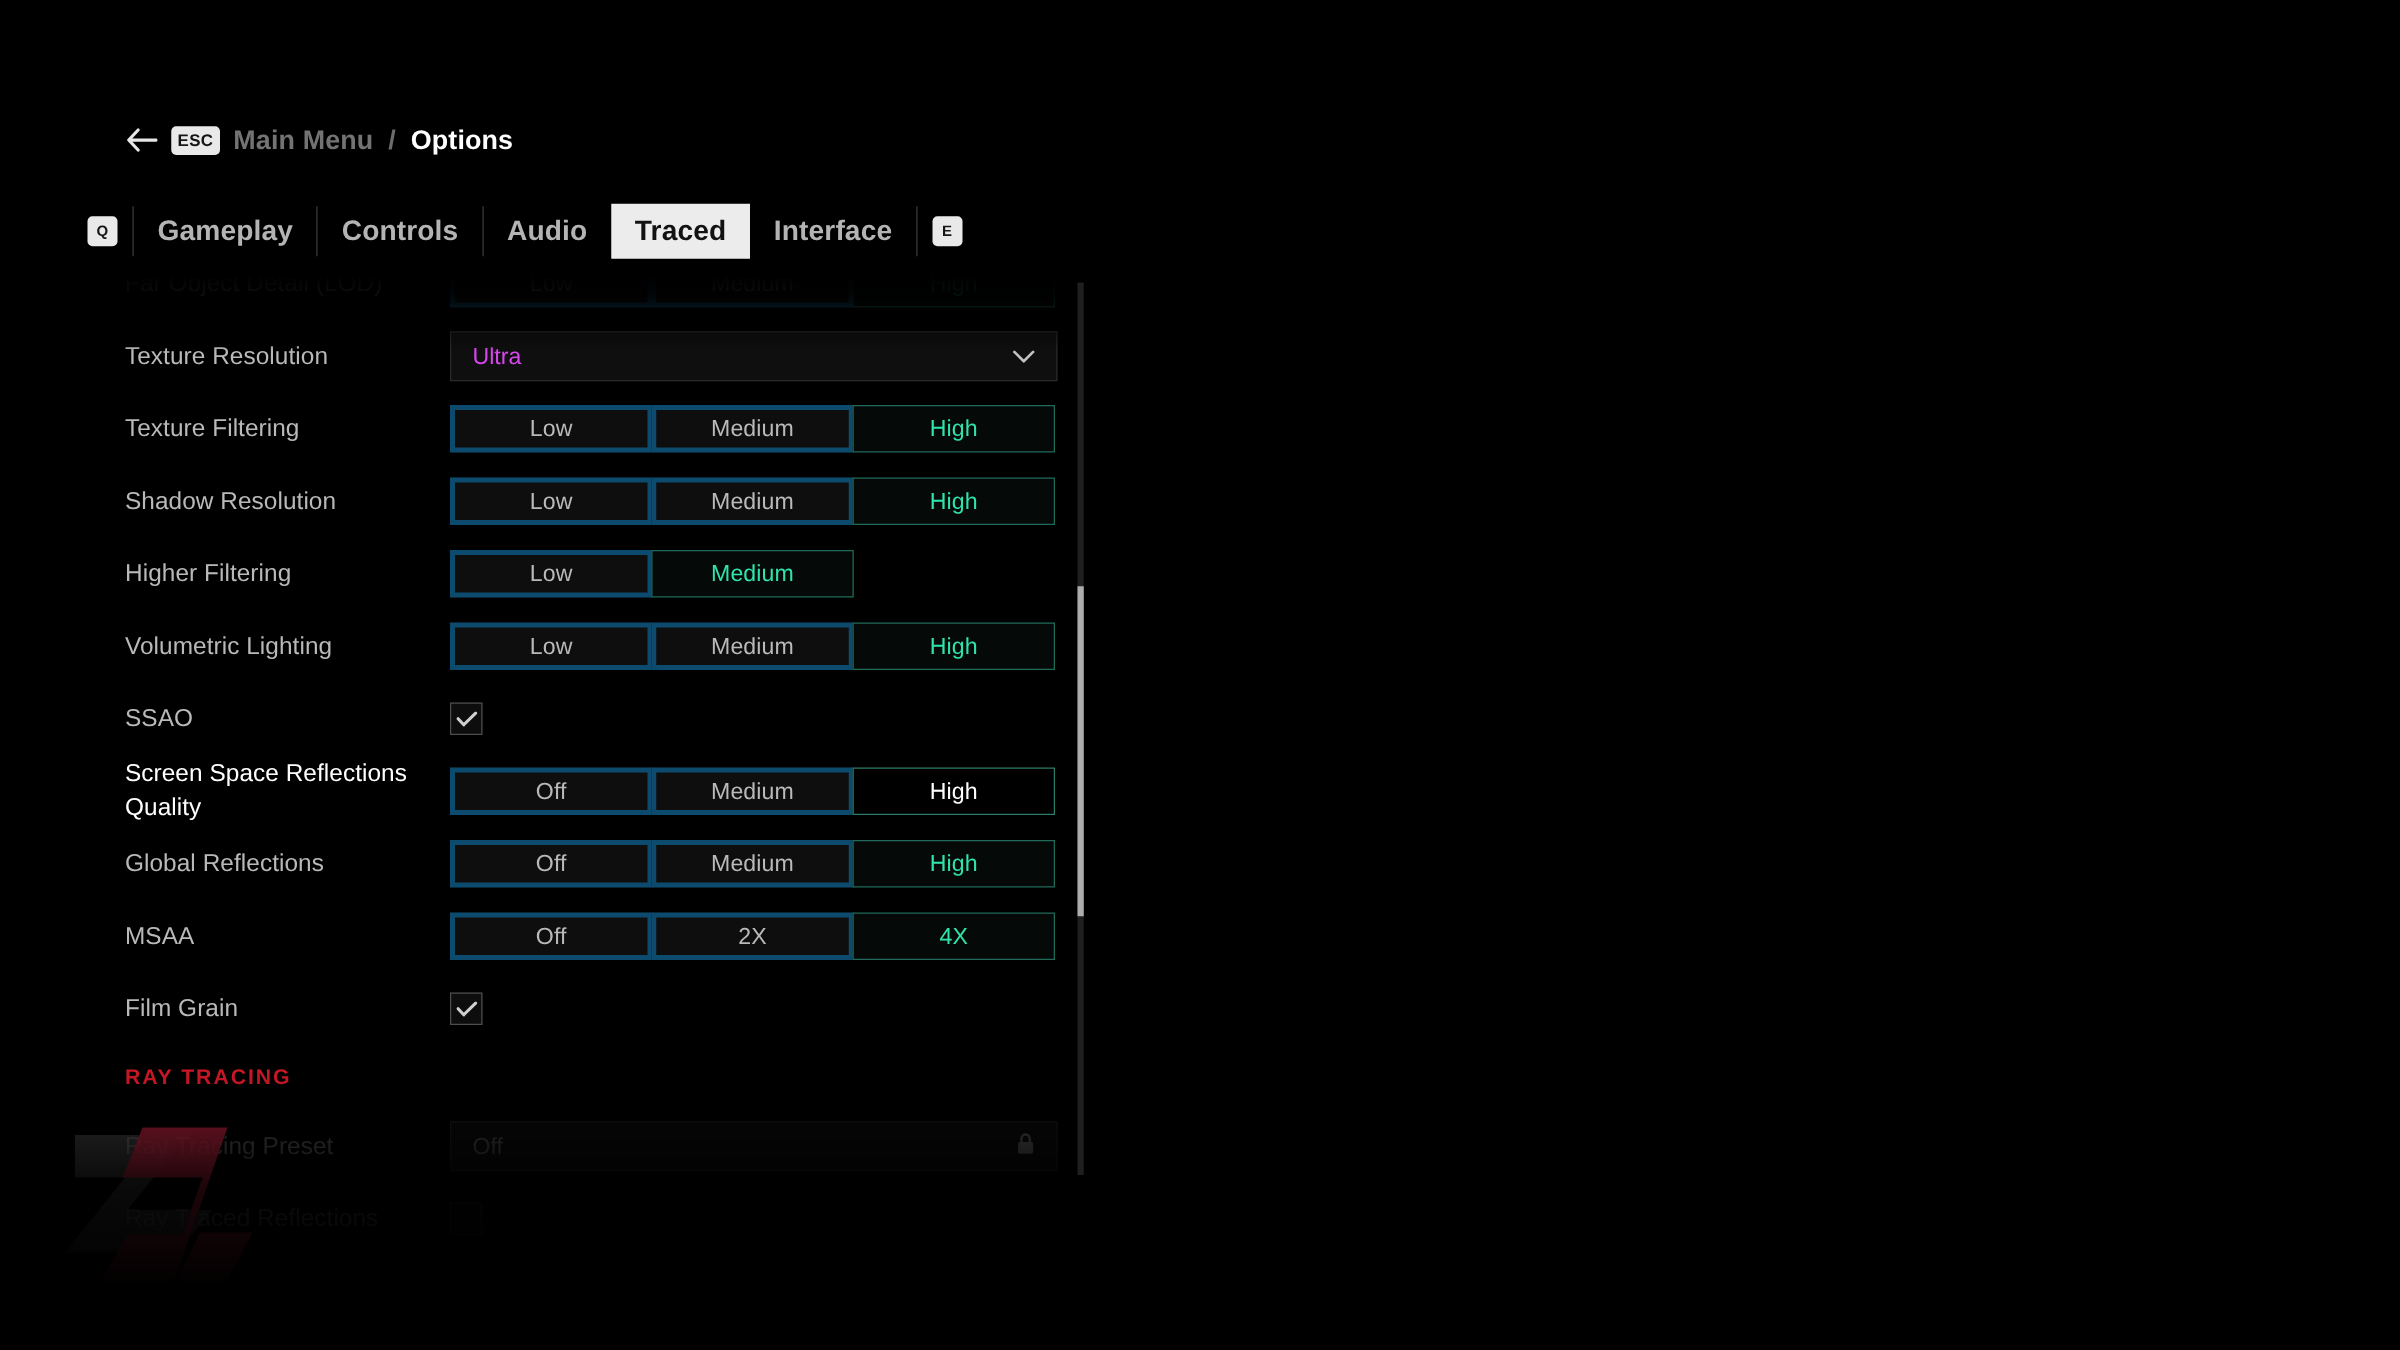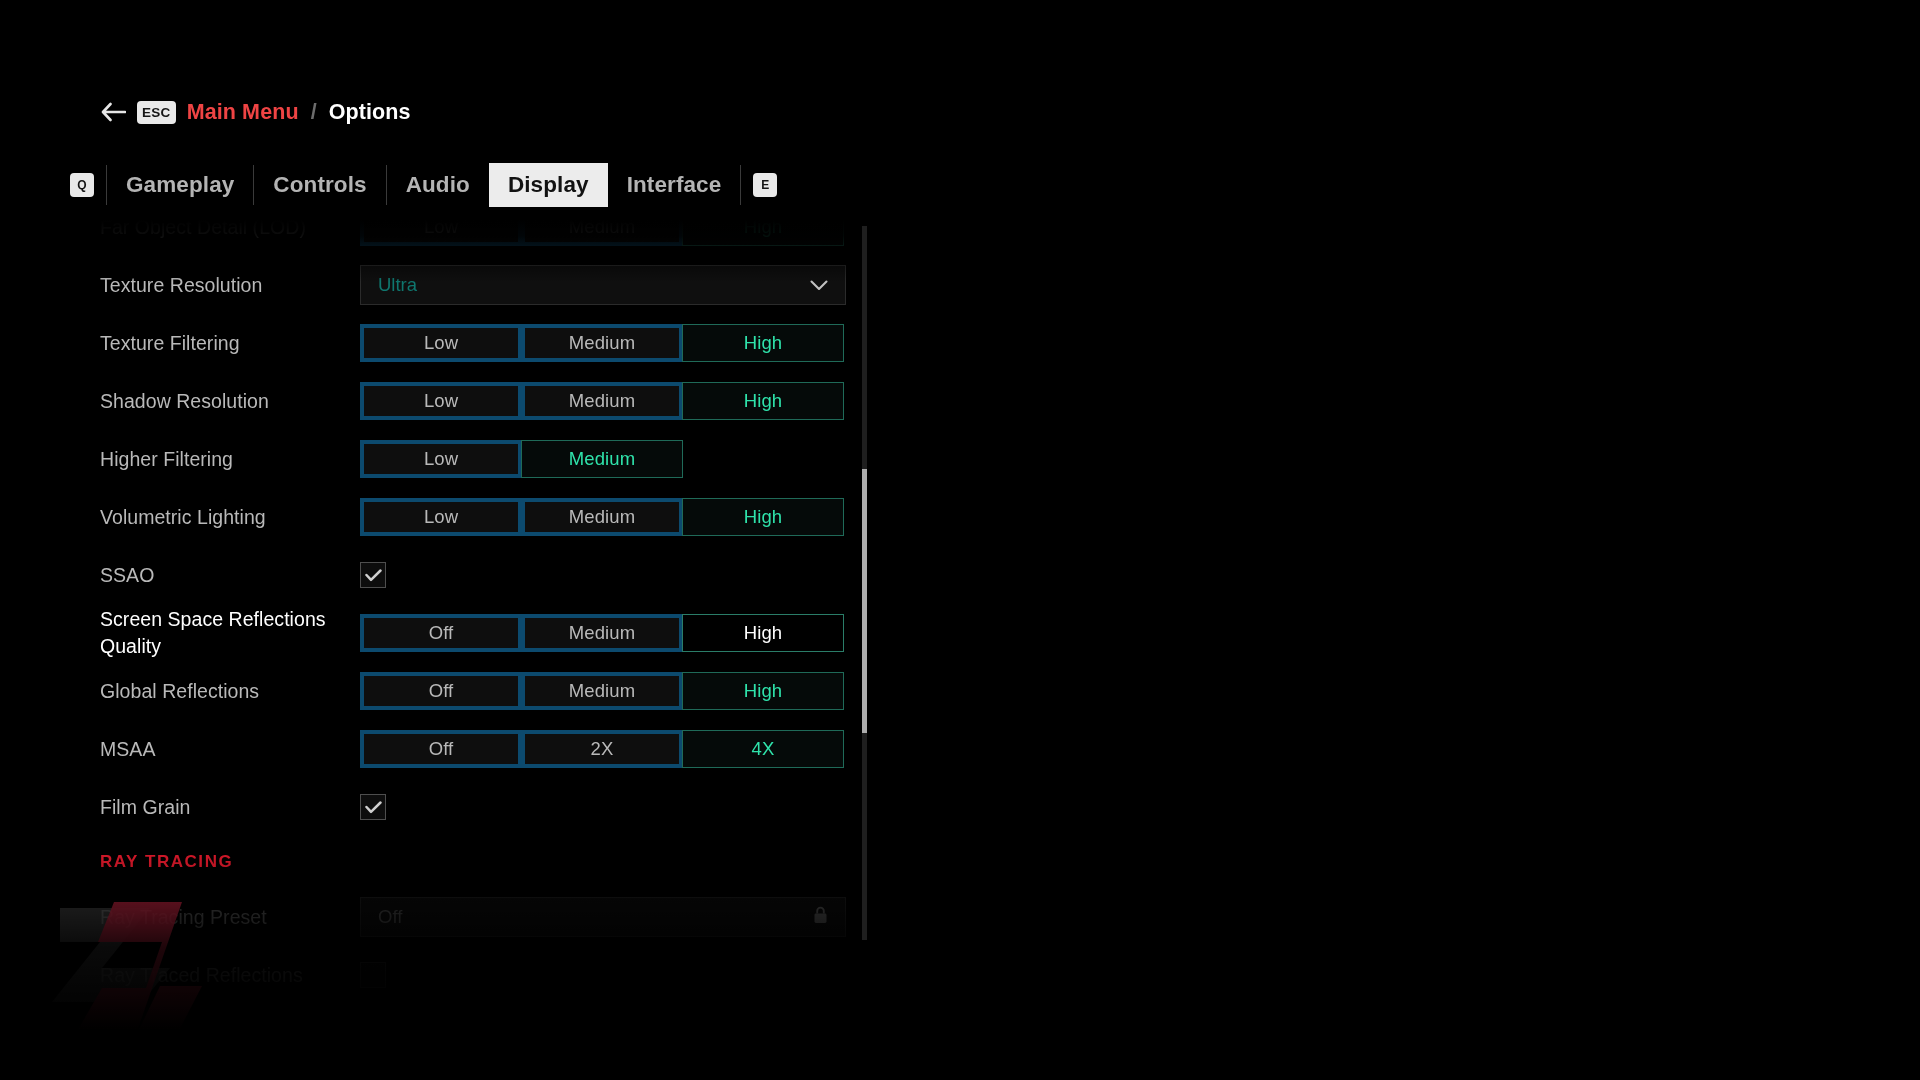--- a/index.html
+++ b/index.html
@@ -28,21 +28,21 @@
     height:34px;
   }
   .back-arrow { width:26px; height:22px; display:block; }
   .key-badge {
     display:inline-flex; align-items:center; justify-content:center;
     background:#e9e9e9; color:#151515;
     border-radius:4px; font-weight:bold;
     letter-spacing:.3px;
   }
   #esc-badge { min-width:34px; height:23px; font-size:13.5px; padding:0 5px; }
-  .crumb-muted { color:#ef4444; font-size:21.5px; font-weight:bold; letter-spacing:.1px; }
+  .crumb-muted { color:#737373; font-size:21.5px; font-weight:bold; letter-spacing:.1px; }
   .crumb-sep   { color:#6c6c6c; font-size:21.5px; font-weight:bold; margin:0 1px; }
   .crumb-active{ color:#ffffff; font-size:21.5px; font-weight:bold; letter-spacing:.1px; }
 
   
   #tabbar {
     position:absolute; left:58px; top:163px;
     display:flex; align-items:stretch; height:44px;
   }
   .tab-key-wrap { display:flex; align-items:center; padding:0 12px; }
   .tab-key { width:24px; height:24px; font-size:12px; border-radius:4px; }
@@ -90,21 +90,21 @@
     background:#050a09; position:relative; z-index:2;
   }
   .srow.focused .seg-btn.selected { color:#ffffff; border-color:#2a7d68; background:#000; }
 
   
   .dd {
     width:486px; height:40px; background:#0f0f0f;
     border:1px solid #2b2b2b; display:flex; align-items:center;
     justify-content:space-between; padding:0 17px; cursor:pointer;
   }
-  .dd-value { color:#0f766e; font-size:18.5px; }
+  .dd-value { color:#d946ef; font-size:18.5px; }
   .srow.disabled .dd { background:#0a0a0a; border-color:#181818; }
   .srow.disabled .dd-value { color:#3e3e3e; }
   .chev { width:18px; height:11px; display:block; }
 
   
   .cbx {
     width:26px; height:26px; background:#0d0d0d;
     border:1px solid #4e4e4e; display:flex;
     align-items:center; justify-content:center; cursor:pointer;
   }
@@ -175,21 +175,21 @@
     <div class="tab">
       <span>Controls</span>
     </div>
     <div class="tab-div"></div>
 
     <div class="tab">
       <span>Audio</span>
     </div>
 
     <div class="tab active">
-      <span>Display</span>
+      <span>Traced</span>
     </div>
 
     <div class="tab">
       <span>Interface</span>
     </div>
     <div class="tab-div"></div>
 
     <div class="tab-key-wrap">
       <span class="key-badge tab-key">E</span>
     </div>

